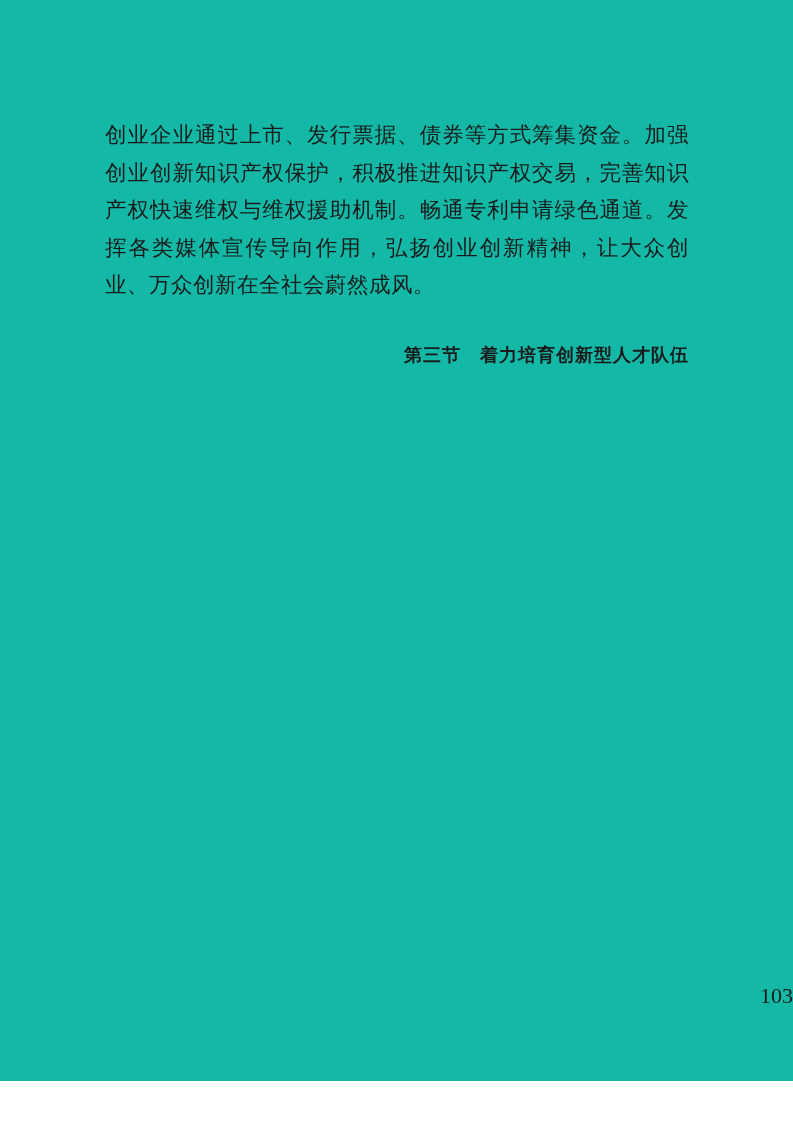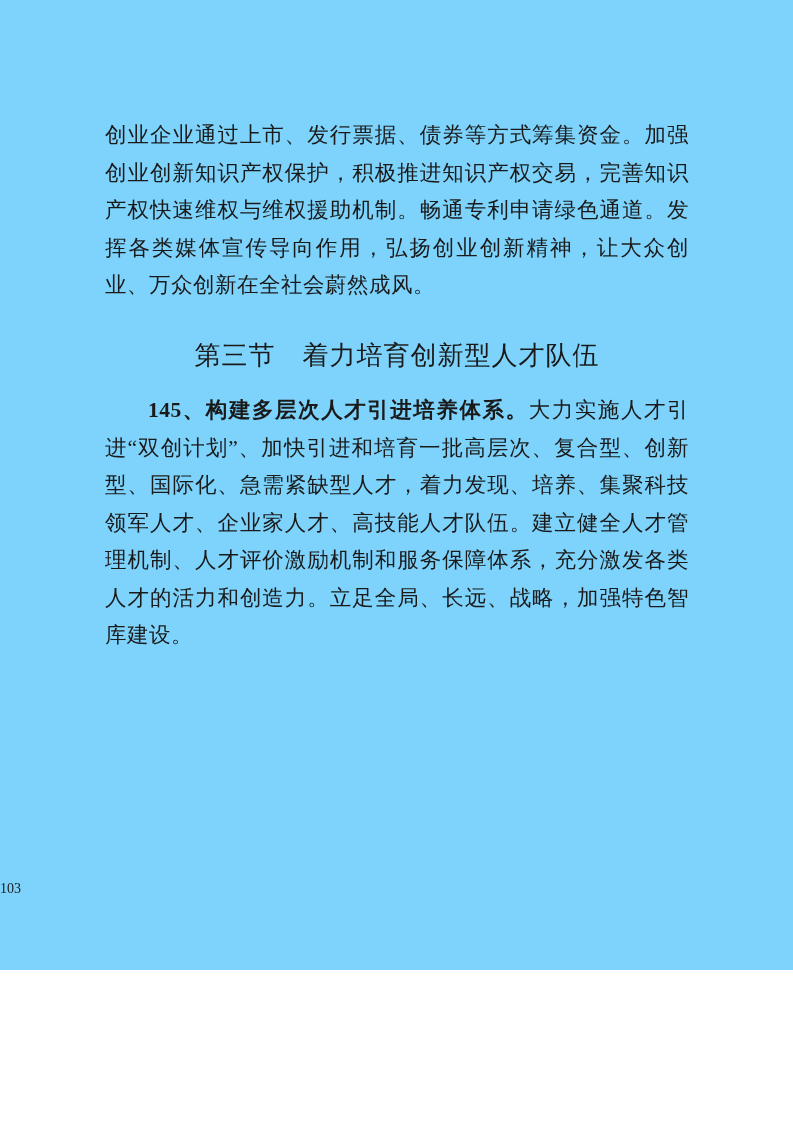--- a/index.html
+++ b/index.html
@@ -3,22 +3,22 @@
 <meta charset="utf-8">
 <style>
   html, body {
     margin: 0;
     padding: 0;
     background: #ffffff;
   }
   .page {
     position: relative;
     width: 793px;
-    height: 970px;
-    background: #7dd3fc;
+    height: 1081px;
+    background: #14b8a6;
     overflow: hidden;
     font-family: "Liberation Serif", "DejaVu Serif", serif;
     color: #1a1a1a;
   }
   .content {
     position: absolute;
     left: 105px;
     top: 117px;
     width: 584px;
   }
@@ -32,46 +32,45 @@
     letter-spacing: 0.5px;
   }
   p.body.indent {
     text-indent: 2em;
   }
   .lead {
     font-weight: bold;
   }
   h2.section-heading {
     margin: 32px 0 18px 0;
-    font-size: 26px;
+    font-size: 18px;
     line-height: 37.5px;
-    font-weight: normal;
-    text-align: center;
+    font-weight: bold;
+    text-align: right;
     letter-spacing: 1px;
   }
   .page-number {
     position: absolute;
     left: 0;
     right: 0;
     bottom: 74px;
-    text-align: left;
-    font-size: 14px;
+    text-align: right;
+    font-size: 22px;
     line-height: 1;
     color: #1a1a1a;
   }
 </style>
 </head>
 <body>
 
 <div class="page">
   <div class="content">
 
     <p class="body"><span>创业企业通过上市、发行票据、债券等方式筹集资金。加强创业创新知识产权保护，积极推进知识产权交易，完善知识产权快速维权与维权援助机制。畅通专利申请绿色通道。发挥各类媒体宣传导向作用，弘扬创业创新精神，让大众创业、万众创新在全社会蔚然成风。</span></p>
 
     <h2 class="section-heading">第三节　着力培育创新型人才队伍</h2>
 
-    <p class="body indent"><b class="lead">145、构建多层次人才引进培养体系。</b><span>大力实施人才引进“双创计划”、加快引进和培育一批高层次、复合型、创新型、国际化、急需紧缺型人才，着力发现、培养、集聚科技领军人才、企业家人才、高技能人才队伍。建立健全人才管理机制、人才评价激励机制和服务保障体系，充分激发各类人才的活力和创造力。立足全局、长远、战略，加强特色智库建设。</span></p>
 
 
   </div>
 
   <div class="page-number">103</div>
 </div>
 
 </body></html>

